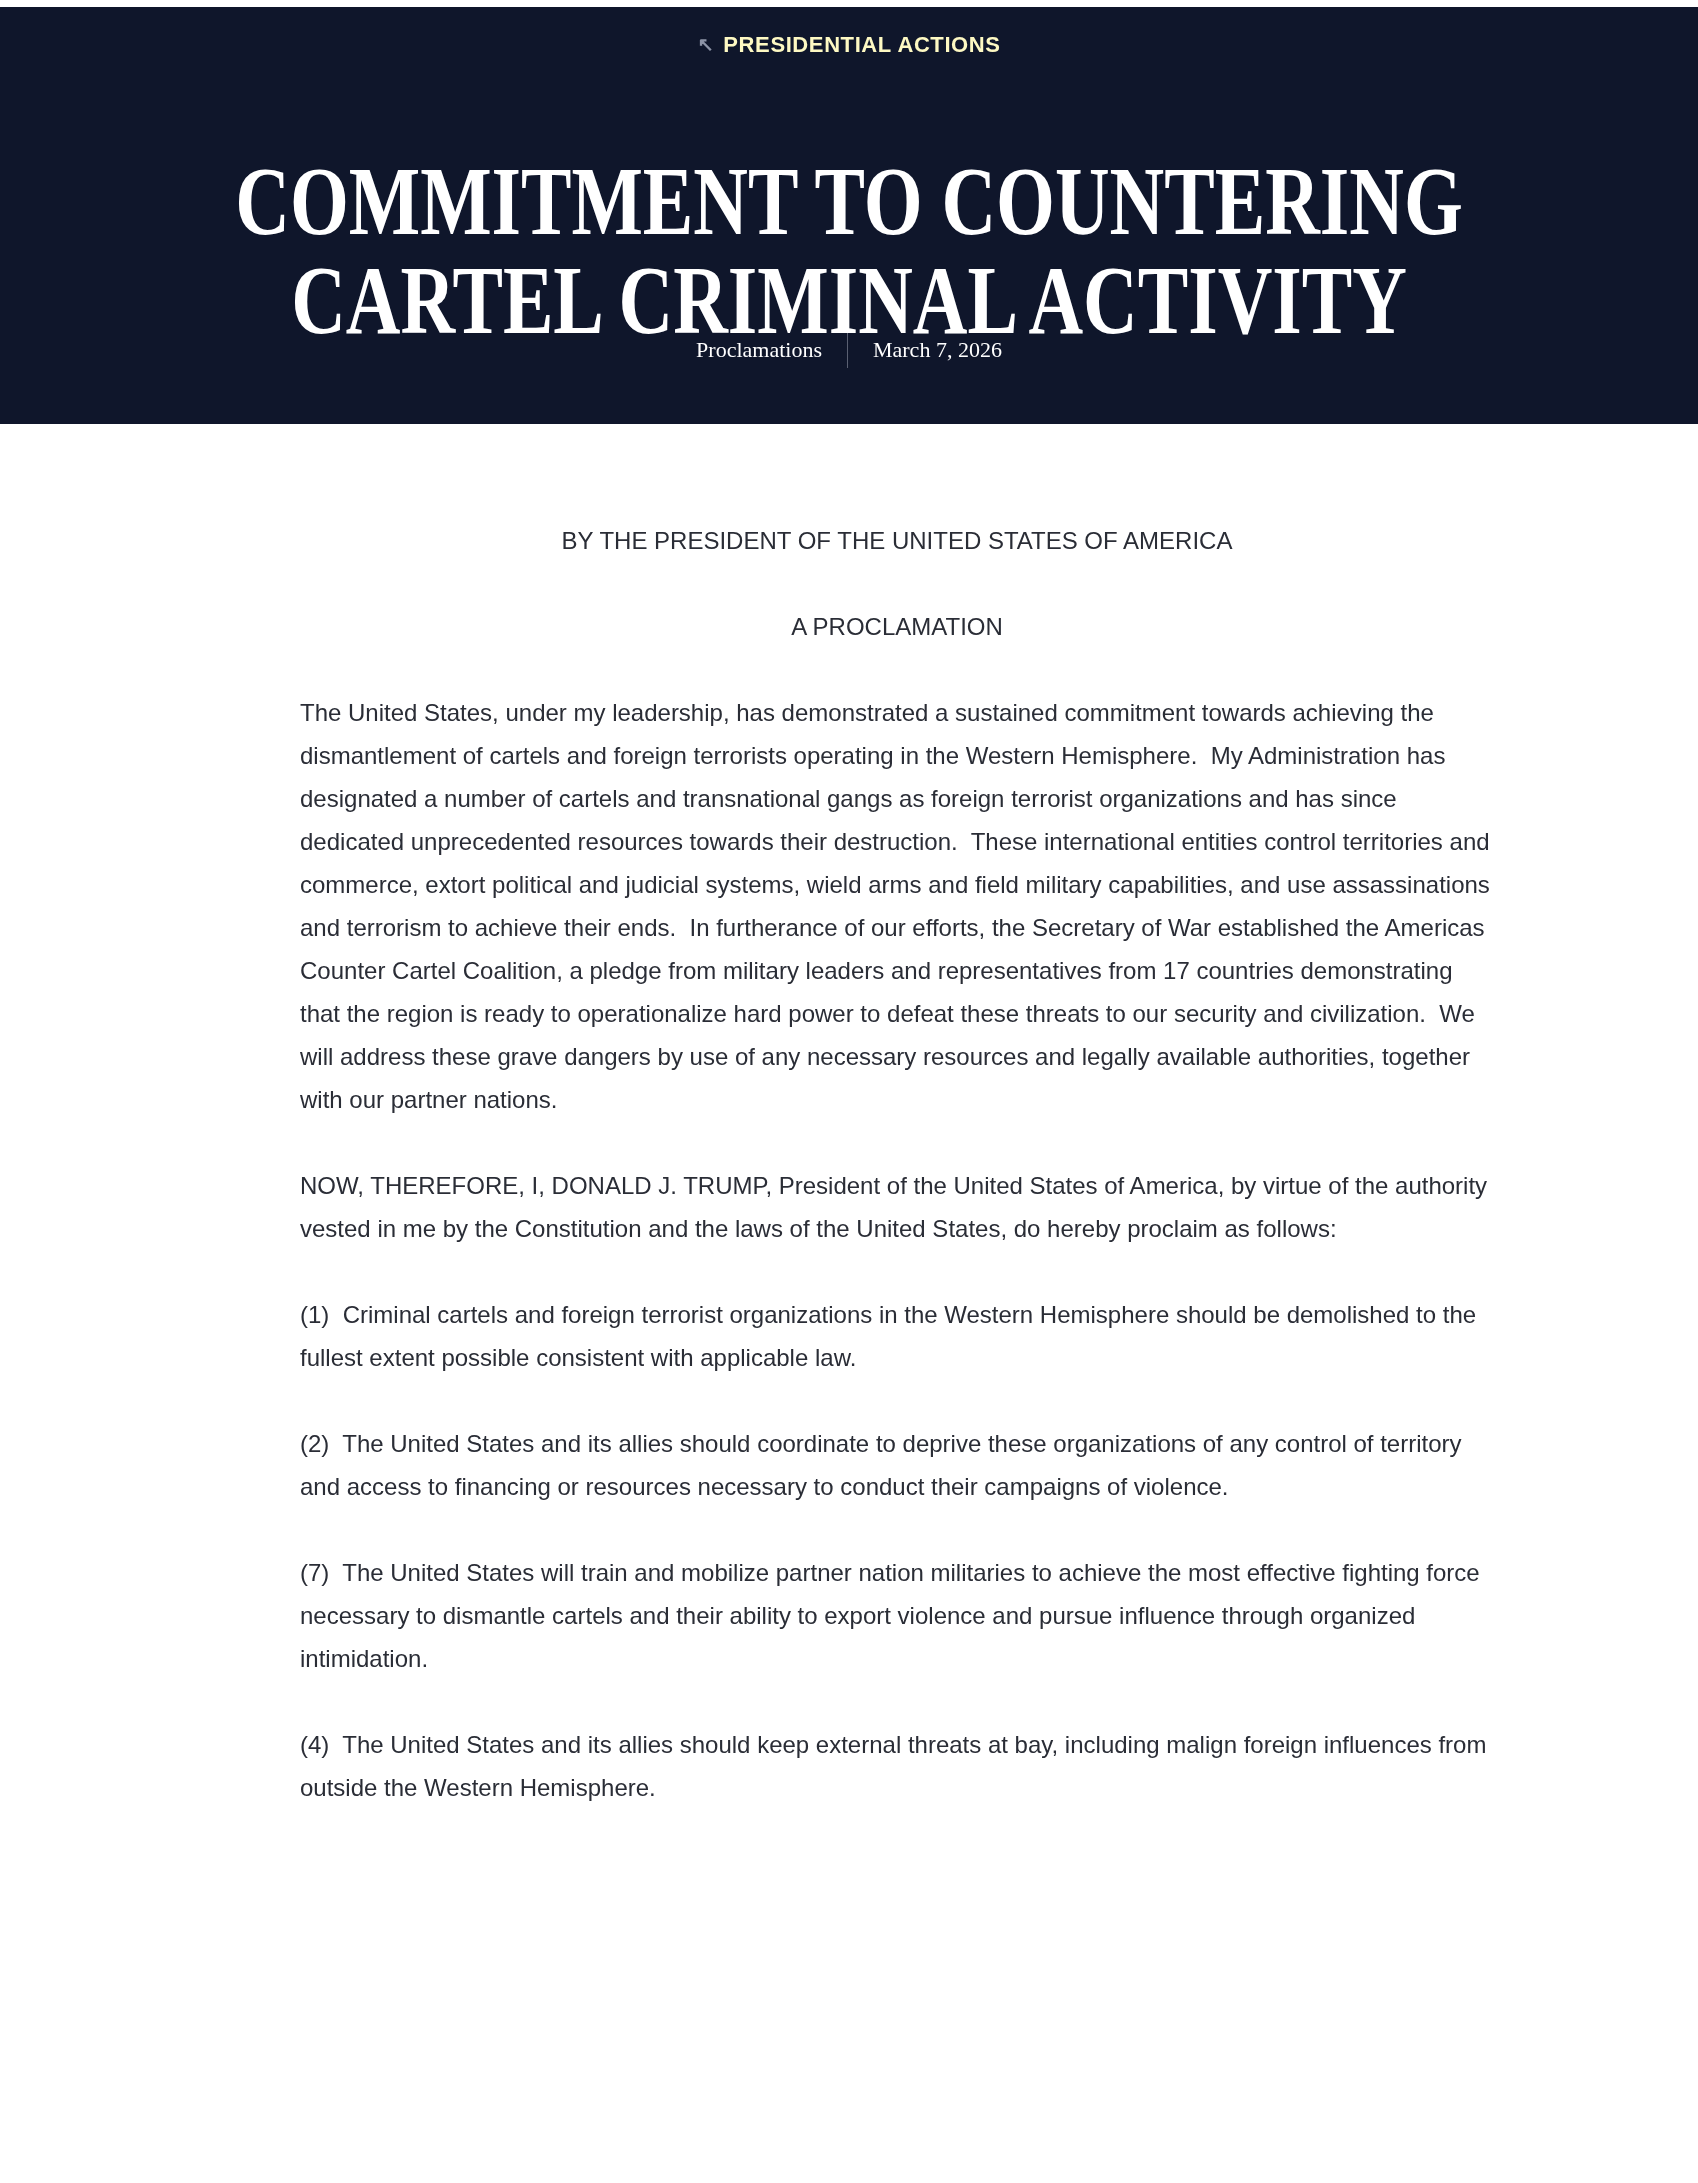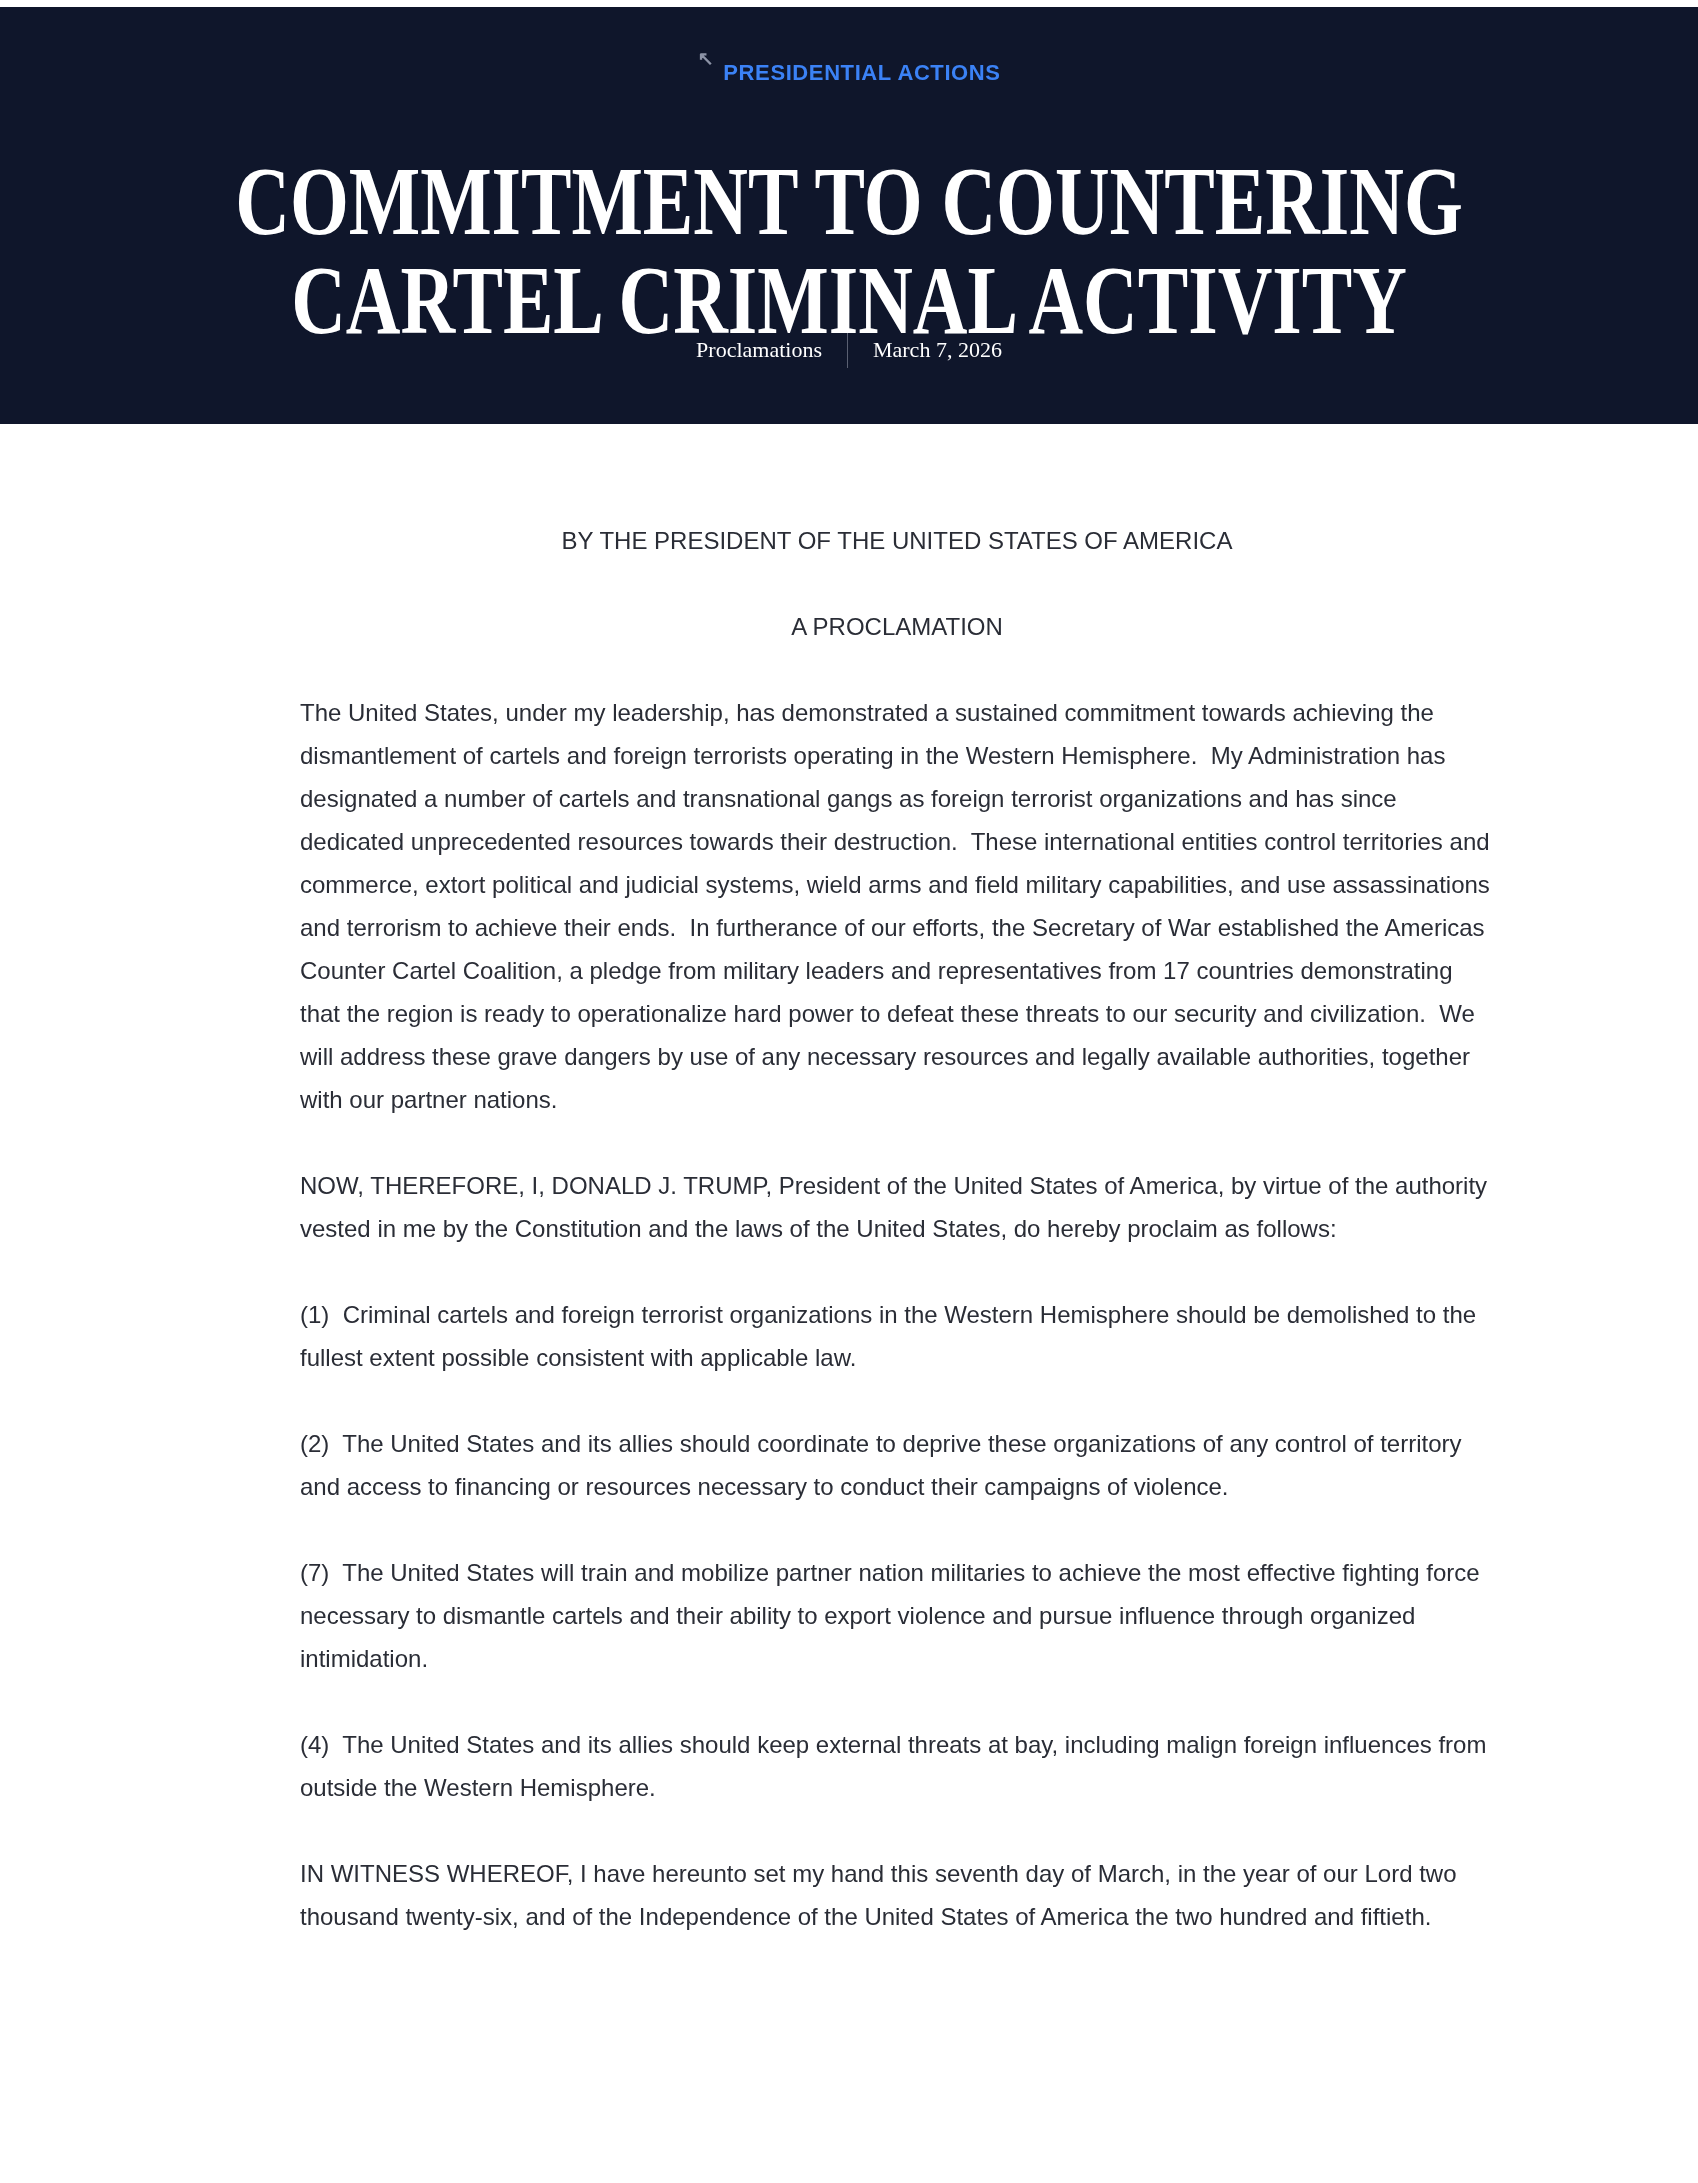--- a/index.html
+++ b/index.html
@@ -1,21 +1,21 @@
 <!DOCTYPE html>
 <html><head>
 <meta charset="utf-8">
 <style>
   html, body { margin: 0; padding: 0; background: #ffffff; }
   body { width: 1698px; height: 2183px; overflow: hidden; position: relative; font-family: "Liberation Sans", sans-serif; }
   .top-strip { height: 6.8px; background: #ffffff; }
   .hero { background: #0f162b; height: 417px; position: relative; text-align: center; color: #fff; }
   .eyebrow { position: absolute; top: 25px; left: 0; right: 0; display: flex; justify-content: center; align-items: center; gap: 9.7px; }
   .eyebrow .arrow { color: #8c93a6; font-size: 19.4px; font-weight: bold; line-height: 1; }
-  .eyebrow .label { font-family: "Liberation Sans", sans-serif; font-weight: bold; font-size: 22px; letter-spacing: 0.6px; color: #3b82f6; text-transform: uppercase; margin-top: 28px; }
+  .eyebrow .label { font-family: "Liberation Sans", sans-serif; font-weight: bold; font-size: 22px; letter-spacing: 0.6px; color: #fef9c3; text-transform: uppercase; }
   .title { position: absolute; top: 80px; left: 0; right: 0; font-family: "Liberation Serif", serif; font-size: 97px; line-height: 99px; color: #ffffff; text-transform: uppercase; transform: scaleX(0.78); transform-origin: center; white-space: nowrap; }
   .title div { margin: 0; }
   .meta { position: absolute; top: 326px; left: 0; right: 0; display: flex; justify-content: center; align-items: center; font-family: Liberation Serif, serif; }
   .meta span { font-size: 22px; color: #ffffff; }
   .meta .divider { width: 1px; height: 35px; background: #5a6072; margin: 0 25px; }
   .content { position: absolute; top: 519px; left: 300px; width: 1194px; color: #2a2d36; font-size: 24px; line-height: 43px; }
   .center-line { text-align: center; margin: 0 0 43px 0; }
   .para { margin: 0 0 43px 0; }
 </style>
 </head>
@@ -41,15 +41,14 @@
 
 <main class="content">
   <p class="center-line">BY THE PRESIDENT OF THE UNITED STATES OF AMERICA</p>
   <p class="center-line">A PROCLAMATION</p>
   <p class="para" style="white-space: pre-wrap;">The United States, under my leadership, has demonstrated a sustained commitment towards achieving the dismantlement of cartels and foreign terrorists operating in the Western Hemisphere.  My Administration has designated a number of cartels and transnational gangs as foreign terrorist organizations and has since dedicated unprecedented resources towards their destruction.  These international entities control territories and commerce, extort political and judicial systems, wield arms and field military capabilities, and use assassinations and terrorism to achieve their ends.  In furtherance of our efforts, the Secretary of War established the Americas Counter Cartel Coalition, a pledge from military leaders and representatives from 17 countries demonstrating that the region is ready to operationalize hard power to defeat these threats to our security and civilization.  We will address these grave dangers by use of any necessary resources and legally available authorities, together with our partner nations.</p>
   <p class="para" style="white-space: pre-wrap;">NOW, THEREFORE, I, DONALD J. TRUMP, President of the United States of America, by virtue of the authority vested in me by the Constitution and the laws of the United States, do hereby proclaim as follows:</p>
   <p class="para" style="white-space: pre-wrap;">(1)  Criminal cartels and foreign terrorist organizations in the Western Hemisphere should be demolished to the fullest extent possible consistent with applicable law.</p>
   <p class="para" style="white-space: pre-wrap; margin-top: 35px;">(2)  The United States and its allies should coordinate to deprive these organizations of any control of territory and access to financing or resources necessary to conduct their campaigns of violence.</p>
   <p class="para" style="white-space: pre-wrap;">(7)  The United States will train and mobilize partner nation militaries to achieve the most effective fighting force necessary to dismantle cartels and their ability to export violence and pursue influence through organized intimidation.</p>
   <p class="para" style="white-space: pre-wrap;">(4)  The United States and its allies should keep external threats at bay, including malign foreign influences from outside the Western Hemisphere.</p>
-  <p class="para" style="white-space: pre-wrap;">IN WITNESS WHEREOF, I have hereunto set my hand this seventh day of March, in the year of our Lord two thousand twenty-six, and of the Independence of the United States of America the two hundred and fiftieth.</p>
 </main>
 
 
 </body></html>

